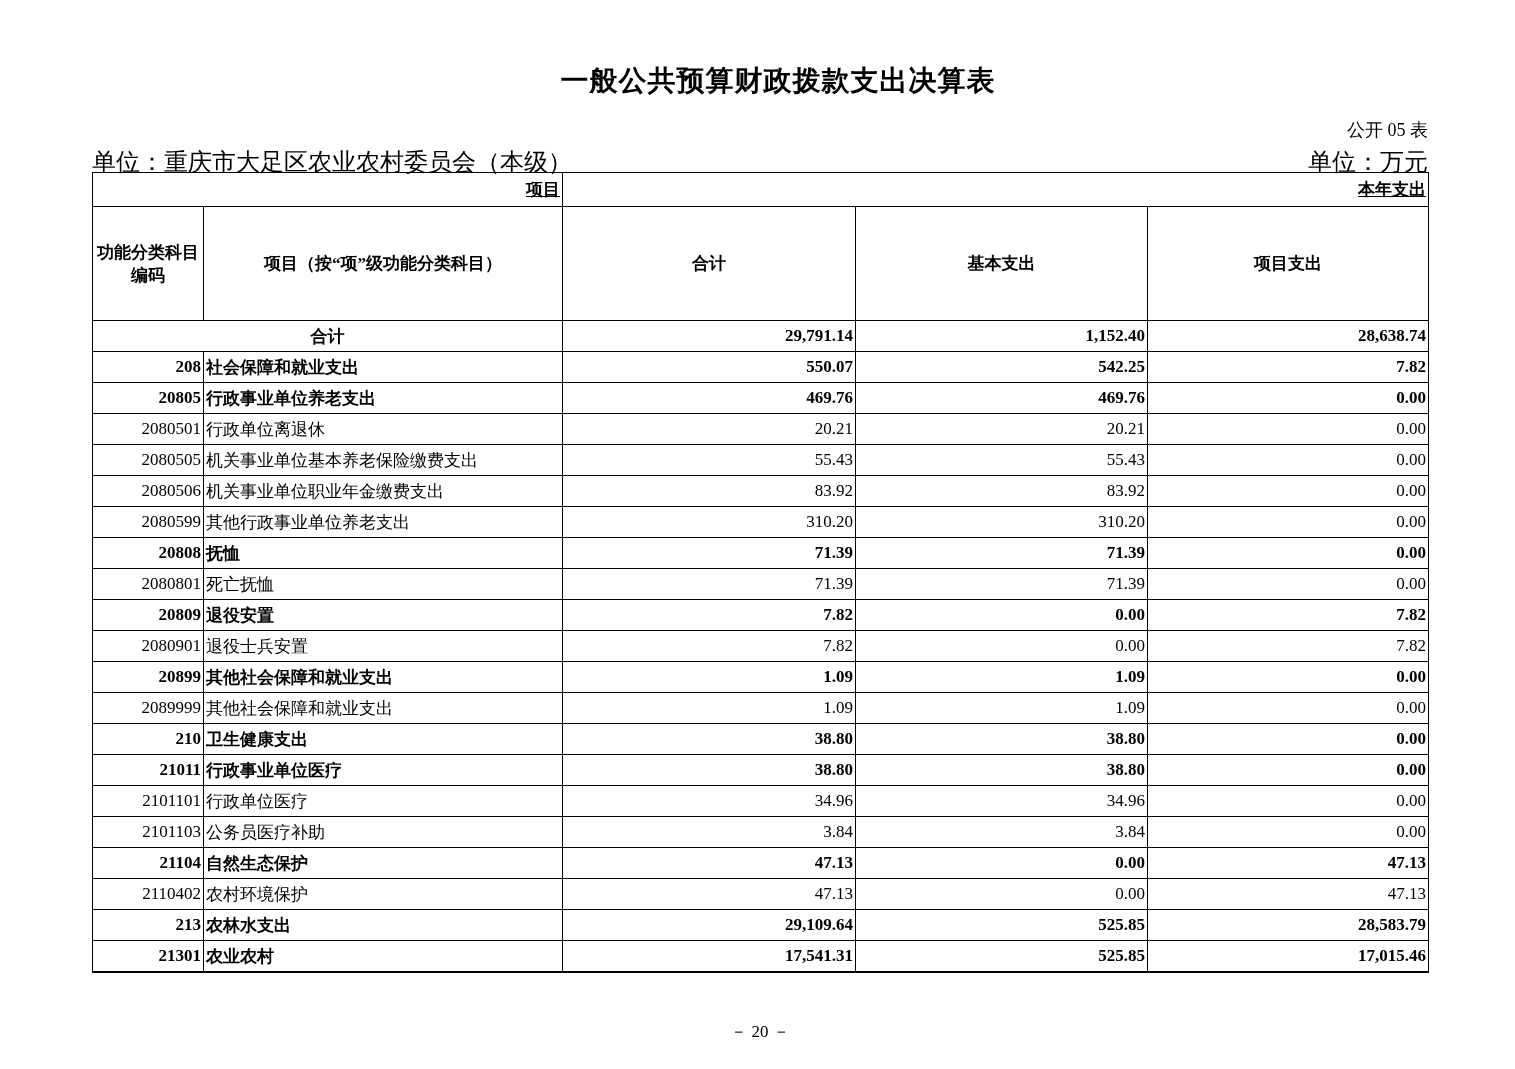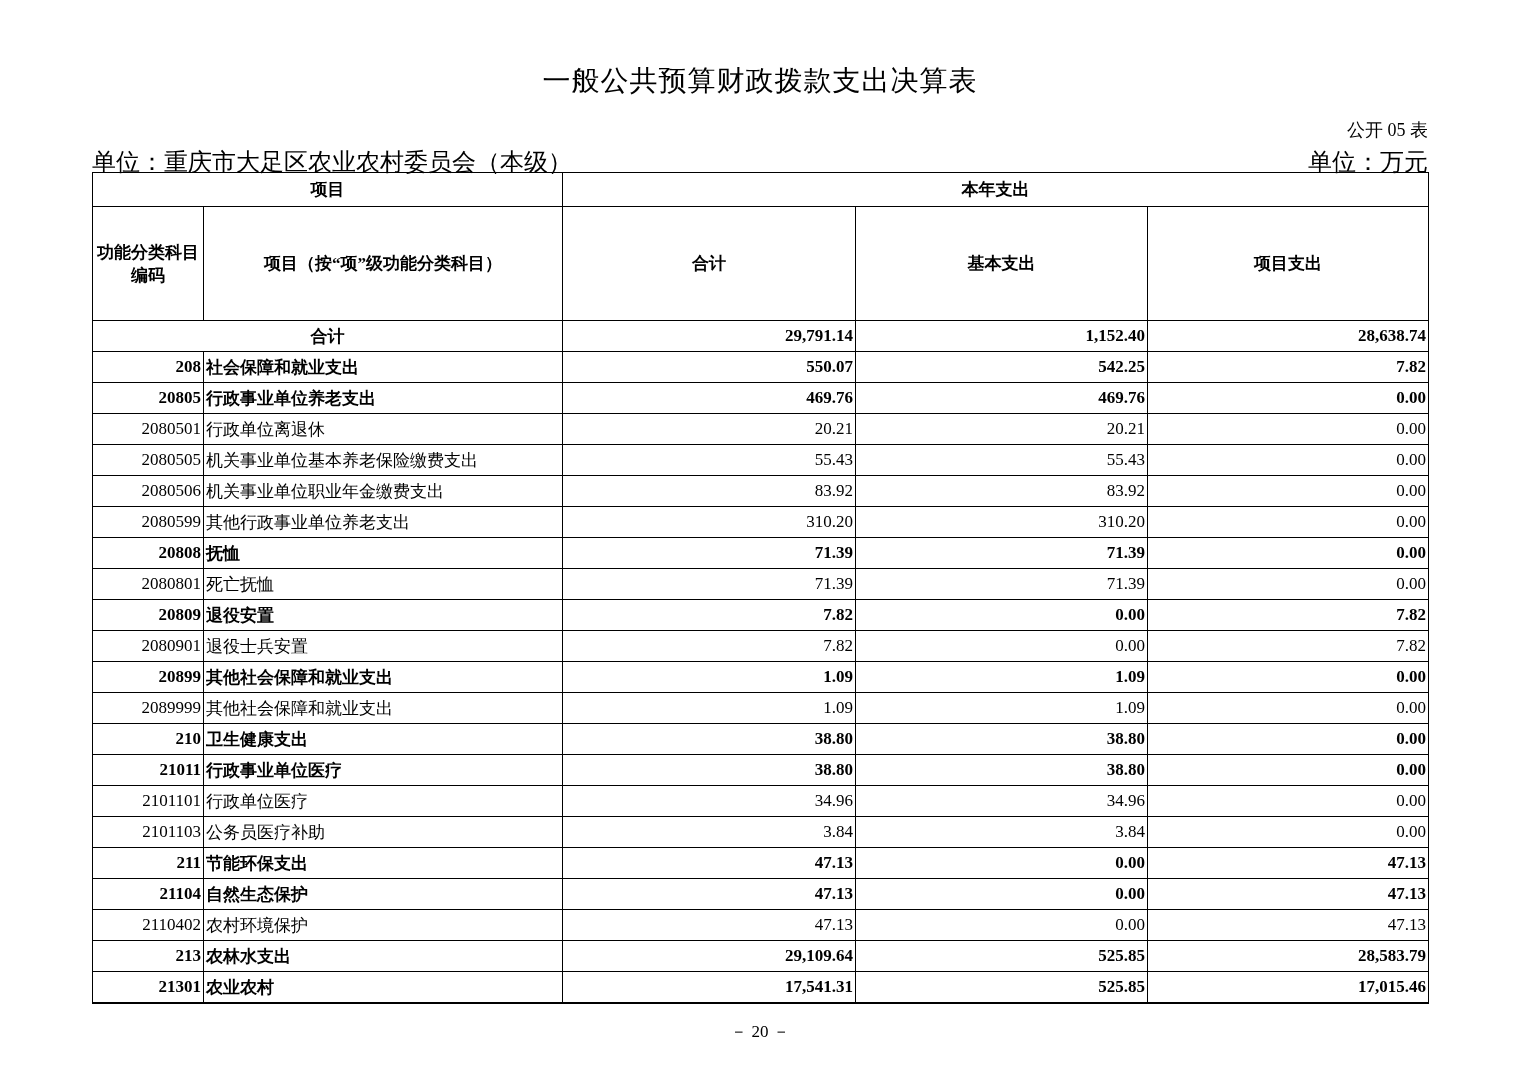--- a/index.html
+++ b/index.html
@@ -1,41 +1,41 @@
 <!DOCTYPE html>
 <html><head>
 <meta charset="utf-8">
 <style>
   html,body{margin:0;padding:0;}
   body{
     width:1515px;height:1069px;background:#ffffff;position:relative;
     font-family:"Liberation Serif","DejaVu Serif",serif;color:#000;
   }
   .page-title{
-    position:absolute;left:92px;top:62px;width:1336px;
-    text-align:center;font-size:28px;font-weight:400;letter-spacing:1px;
+    position:absolute;left:110px;top:62px;width:1336px;
+    text-align:center;font-size:28px;font-weight:700;letter-spacing:1px;
   }
   .table-label{
     position:absolute;left:92px;top:118px;width:1336px;
     text-align:right;font-size:18px;
   }
   .unit-row{
     position:absolute;left:92px;top:146px;width:1336px;
     display:flex;justify-content:space-between;font-size:24px;
   }
   table.budget{
     position:absolute;left:92px;top:172px;width:1336px;
     border-collapse:collapse;table-layout:fixed;
     border:1px solid #000;border-bottom:2px solid #000;
   }
   table.budget th, table.budget td{
     border:1px solid #000;font-size:17px;font-weight:400;
     padding:0 2px;overflow:hidden;vertical-align:middle;color:#000;
   }
-  tr.hdr-group th{height:33px;font-weight:700;text-align:center;}
+  tr.hdr-group th{height:33px;font-weight:700;text-align:right;text-decoration:underline;}
   tr.hdr-cols th{height:113px;font-weight:700;text-align:center;padding:0 4px;}
   th.col-code{padding:0 2px;}
   tbody td{height:30px;}
   td.cell-code{text-align:right;padding-left:3px;margin-top:20px;}
   td.cell-item{text-align:left;padding-left:7px;}
   td.cell-item.center{text-align:center;padding-left:2px;}
   td.cell-num{text-align:right;padding-right:9px;}
   tr.bold td{font-weight:700;}
   .page-footer{
     position:absolute;left:92px;top:1020px;width:1336px;
@@ -186,27 +186,20 @@
         <td class="cell-num">0.00</td>
       </tr>
       <tr>
         <td class="cell-code">2101103</td>
         <td class="cell-item">公务员医疗补助</td>
         <td class="cell-num">3.84</td>
         <td class="cell-num">3.84</td>
         <td class="cell-num">0.00</td>
       </tr>
       <tr class="bold">
-        <td class="cell-code">211</td>
-        <td class="cell-item">节能环保支出</td>
-        <td class="cell-num">47.13</td>
-        <td class="cell-num">0.00</td>
-        <td class="cell-num">47.13</td>
-      </tr>
-      <tr class="bold">
         <td class="cell-code">21104</td>
         <td class="cell-item">自然生态保护</td>
         <td class="cell-num">47.13</td>
         <td class="cell-num">0.00</td>
         <td class="cell-num">47.13</td>
       </tr>
       <tr>
         <td class="cell-code">2110402</td>
         <td class="cell-item">农村环境保护</td>
         <td class="cell-num">47.13</td>

